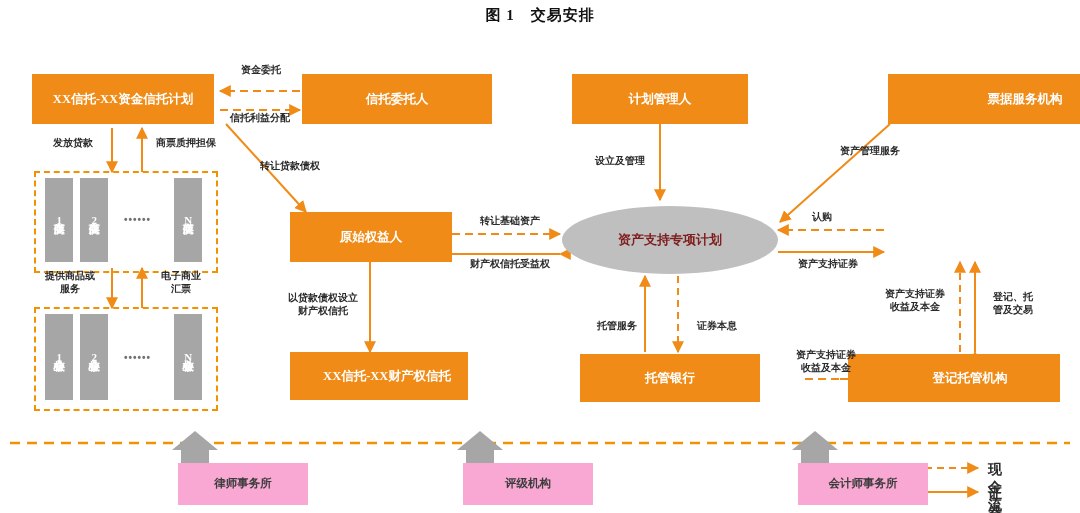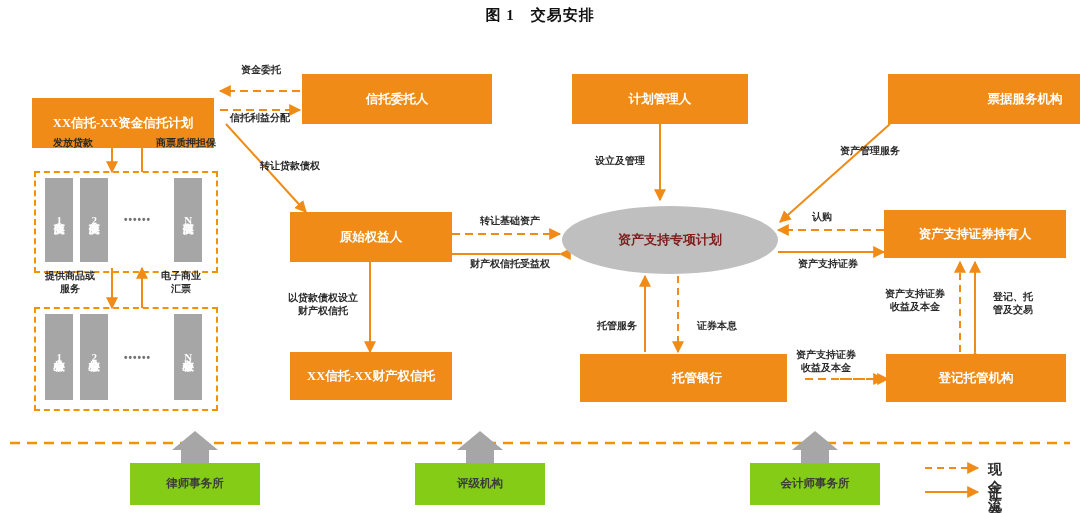--- a/index.html
+++ b/index.html
@@ -6,24 +6,24 @@
   body{width:1080px;height:513px;position:relative;overflow:hidden;
        font-family:"Liberation Sans","DejaVu Sans",sans-serif;}
   #stage{position:absolute;left:0;top:0;width:916px;height:513px;}
   .title{position:absolute;left:0;top:6px;width:1080px;text-align:center;
          font-family:"Liberation Serif","DejaVu Serif",serif;
          font-size:15px;font-weight:bold;color:#111;letter-spacing:1px;}
   .obox{position:absolute;background:#EF8B16;color:#fff;display:flex;
         align-items:center;justify-content:center;text-align:center;
         font-size:12.5px;font-weight:bold;line-height:1.2;
         font-family:"Liberation Serif","DejaVu Serif",serif;}
-  .gbox{position:absolute;background:#84cc16;color:#3c3c3c;display:flex;
+  .gbox{position:absolute;background:#f9a8d4;color:#3c3c3c;display:flex;
         align-items:center;justify-content:center;text-align:center;
         font-size:11.5px;font-weight:bold;line-height:1.15;
-        font-family:"Liberation Serif","DejaVu Serif",serif;}
+        font-family:"Liberation Serif","DejaVu Serif",serif;margin-left:48px;}
   .gvert{position:absolute;background:#A6A6A6;color:#ffffff;display:flex;
          align-items:center;justify-content:center;text-align:center;
          font-size:11px;font-weight:bold;line-height:1.12;
          writing-mode:vertical-rl;text-orientation:upright;
          font-family:"Liberation Serif","DejaVu Serif",serif;}
   .ellipse{position:absolute;background:#BFBFBF;border-radius:50%;
            display:flex;align-items:center;justify-content:center;
            color:#7f1d1d;font-size:13px;font-weight:bold;
            font-family:"Liberation Serif","DejaVu Serif",serif;}
   .dashbox{position:absolute;border:2.5px dashed #F39200;}
@@ -104,39 +104,38 @@
       <path d="M466,463 L466,450 L457,450 L480,431 L503,450 L494,450 L494,463 z"></path>
       <path d="M801,463 L801,450 L792,450 L815,431 L838,450 L829,450 L829,463 z"></path>
     </g>
 
     <g stroke="#EF8B16" fill="none" stroke-width="2">
       <line x1="925" y1="468" x2="978" y2="468" stroke-dasharray="7 5" marker-end="url(#ah)"></line>
       <line x1="925" y1="492" x2="978" y2="492" marker-end="url(#ah)"></line>
     </g>
   </svg>
 
-  <div class="obox" style="left:32px;top:74px;width:182px;height:50px;margin-top:24px;">XX信托-XX资金信托计划</div>
+  <div class="obox" style="left:32px;top:74px;width:182px;height:50px;">XX信托-XX资金信托计划</div>
 
   <div class="obox" style="left:302px;top:74px;width:190px;height:50px;">信托委托人</div>
 
   <div class="obox" style="left:572px;top:74px;width:176px;height:50px;">计划管理人</div>
 
   <div class="obox" style="left:888px;top:74px;width:178px;height:50px;padding-left:48px;">票据服务机构</div>
 
   <div class="obox" style="left:290px;top:212px;width:162px;height:50px;">原始权益人</div>
 
   <div class="ellipse" style="left:562px;top:206px;width:216px;height:68px;">资产支持专项计划</div>
 
-  <div class="obox" style="left:884px;top:210px;width:182px;height:48px;">资产支持证券持有人</div>
 
-  <div class="obox" style="left:290px;top:352px;width:162px;height:48px;">XX信托-XX财产权信托</div>
+  <div class="obox" style="left:290px;top:352px;width:162px;height:48px;padding-left:16px;">XX信托-XX财产权信托</div>
 
-  <div class="obox" style="left:580px;top:354px;width:180px;height:48px;padding-left:27px;">托管银行</div>
+  <div class="obox" style="left:580px;top:354px;width:180px;height:48px;">托管银行</div>
 
-  <div class="obox" style="left:886px;top:354px;width:180px;height:48px;">登记托管机构</div>
+  <div class="obox" style="left:848px;top:354px;width:180px;height:48px;padding-left:32px;">登记托管机构</div>
 
   <div class="dashbox" style="left:34px;top:171px;width:180px;height:98px;"></div>
   <div class="gvert" style="left:45px;top:178px;width:28px;height:84px;">供应商1</div>
   <div class="gvert" style="left:80px;top:178px;width:28px;height:84px;">供应商2</div>
   <div class="dots" style="left:124px;top:214px;">••••••</div>
   <div class="gvert" style="left:174px;top:178px;width:28px;height:84px;">供应商N</div>
 
   <div class="dashbox" style="left:34px;top:307px;width:180px;height:100px;"></div>
   <div class="gvert" style="left:45px;top:314px;width:28px;height:86px;">核心企业1</div>
   <div class="gvert" style="left:80px;top:314px;width:28px;height:86px;">核心企业2</div>

